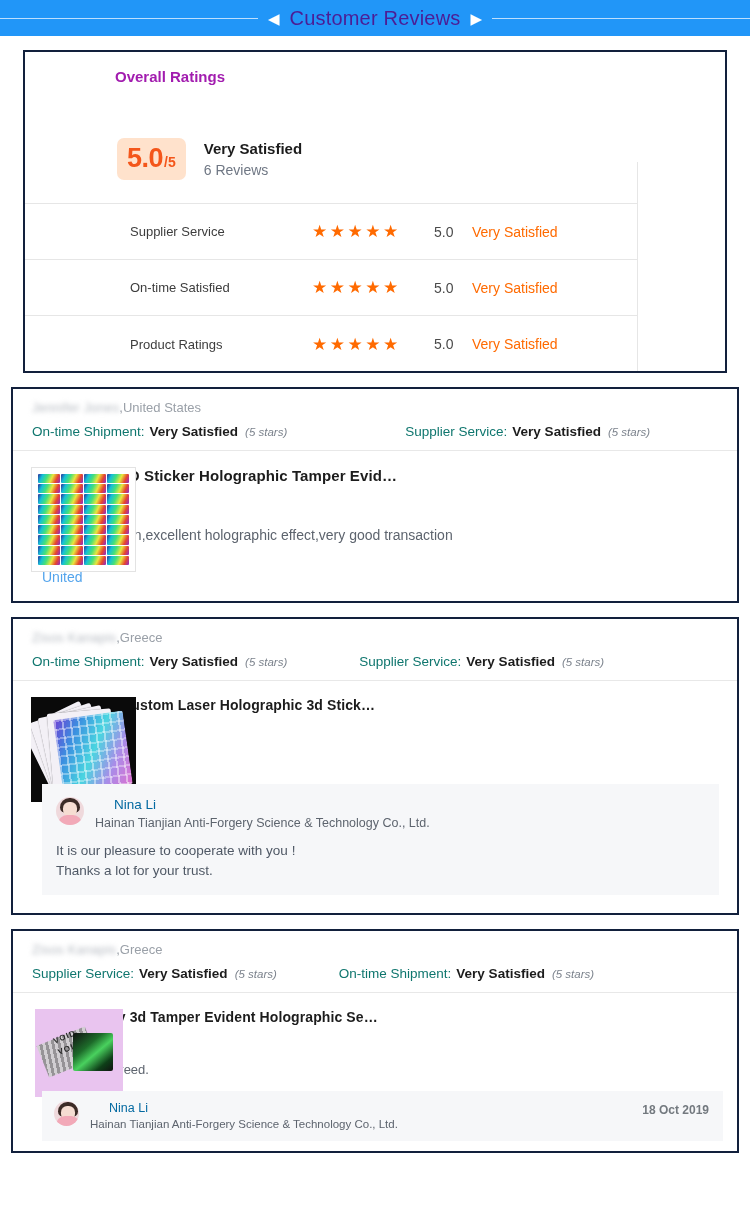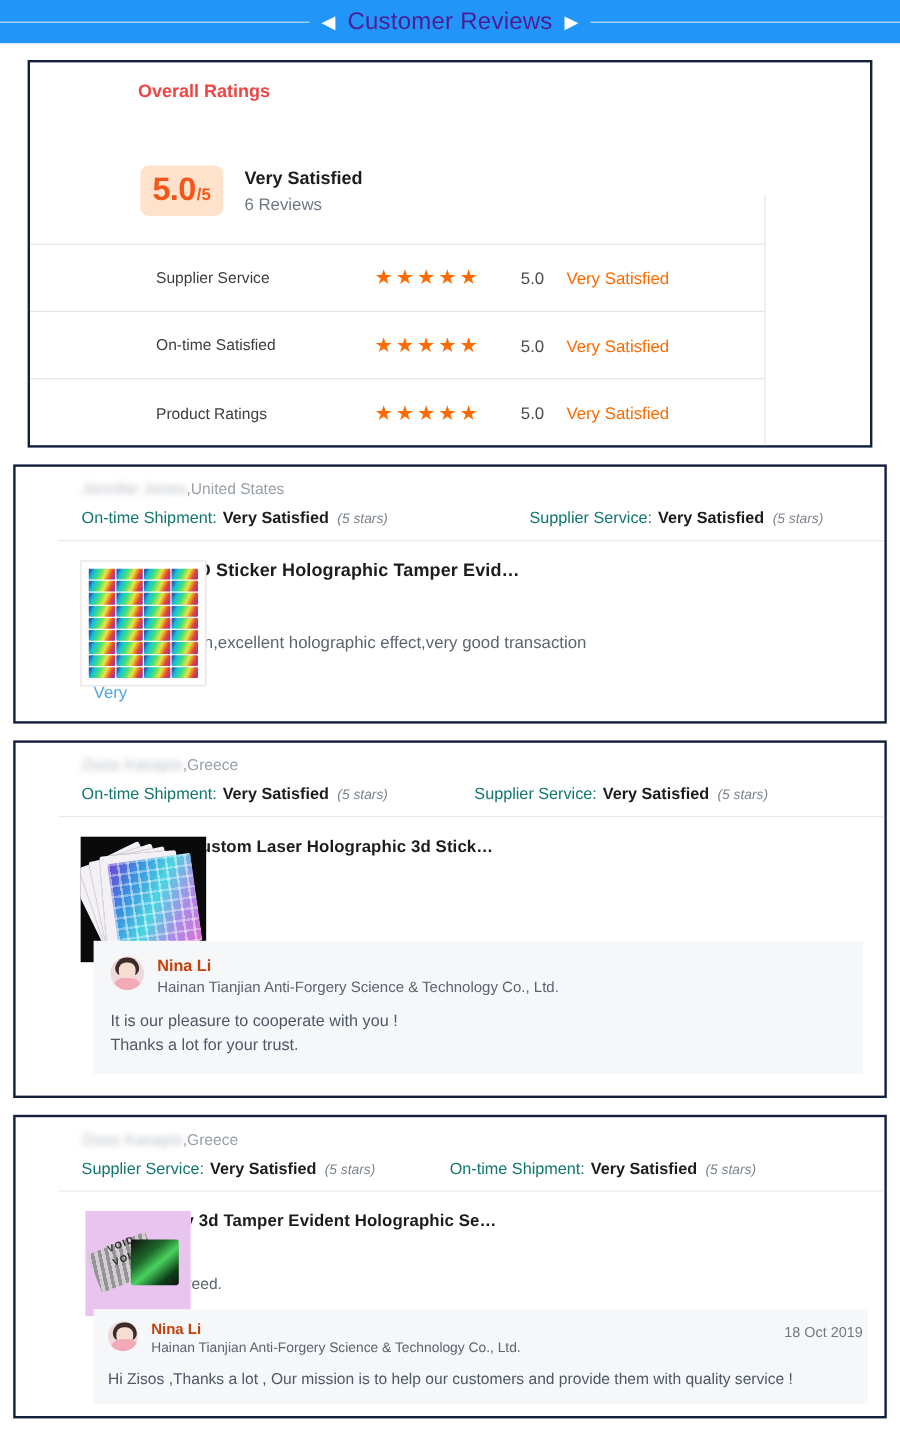--- a/index.html
+++ b/index.html
@@ -37,35 +37,34 @@
     color: #4c1d95;
     font-size: 20px;
     letter-spacing: .2px;
     white-space: nowrap;
   }
 
   
   .card {
     border: 2px solid #12203c;
     background: #ffffff;
-    padding-left: 36px;
   }
 
   
   .overall-card {
     margin: 14px 23px 0 23px;
     padding: 16px 0 0 0;
     height: 323px;
     position: relative;
     overflow: hidden;
   }
   .overall-title {
     font-size: 15px;
     font-weight: bold;
-    color: #ef4444;
+    color: #a21caf;
     padding: 0 0 0 90px;
   }
   .score-row {
     display: flex;
     align-items: center;
     padding: 53px 0 0 92px;
   }
   .score-badge {
     background: #ffe2cc;
     border-radius: 7px;
@@ -233,36 +232,38 @@
     position: absolute; left: 7px; top: 5px; width: 14px; height: 15px;
     background: #f6ddd2; border-radius: 7px 7px 8px 8px;
   }
   .avatar .av-body {
     position: absolute; left: 2px; bottom: 0; width: 24px; height: 10px;
     background: #f2a9b8; border-radius: 9px 9px 0 0;
   }
   .reply-who { margin-left: 11px; }
   .reply-name {
     font-size: 13.5px;
-    font-weight: bold;
-    color: #c2410c;
+    font-weight: normal;
+    color: #0369a1;
+    margin-left: 19px;
   }
   .reply-name.sm { font-size: 12.5px; }
   .reply-company {
     font-size: 12.5px;
     color: #5d646e;
     margin-top: 4px;
   }
   .reply-company.sm { font-size: 11.5px; margin-top: 3px; }
   .reply-date {
     position: absolute;
-    right: 4px;
+    right: 14px;
     top: 12px;
     font-size: 12px;
     color: #73797f;
+    font-weight: bold;
   }
   .reply-body {
     font-size: 13.5px;
     color: #4f5865;
     line-height: 1.5;
     margin-top: 11px;
   }
   .reply-body.sm { font-size: 13px; margin-top: 9px; }
 
   
@@ -441,21 +442,21 @@
             <div class="holo-cell"></div>
             <div class="holo-cell"></div>
             <div class="holo-cell"></div>
         </div>
       </div>
     </div>
     <div class="content-col">
       <div class="product-title">Custom VOID Sticker Holographic Tamper Evid…</div>
       <div class="review-stars">★★★★★</div>
       <div class="review-text">Beautiful design,excellent holographic effect,very good transaction</div>
-      <span class="reply-link">Very</span>
+      <span class="reply-link">United</span>
     </div>
   </div>
 </div>
 
 <div class="card review-card">
   <div class="review-head">
     <div class="reviewer-line">
       <span class="reviewer-name">Zisos Kanapis</span>
       <span class="reviewer-country">,Greece</span>
     </div>
@@ -557,19 +558,16 @@
           <div class="avatar sm">
             <div class="av-hair"></div>
               <div class="av-face"></div>
               <div class="av-body"></div>
           </div>
           <div class="reply-who">
             <div class="reply-name sm">Nina Li</div>
             <div class="reply-company sm">Hainan Tianjian Anti-Forgery Science &amp; Technology Co., Ltd.</div>
           </div>
         </div>
-        <div class="reply-body sm">
-          <div>Hi Zisos ,Thanks a lot ,  Our mission is to help our customers and provide them with quality service !</div>
-        </div>
       </div>
     </div>
   </div>
 </div>
 
 </body></html>

